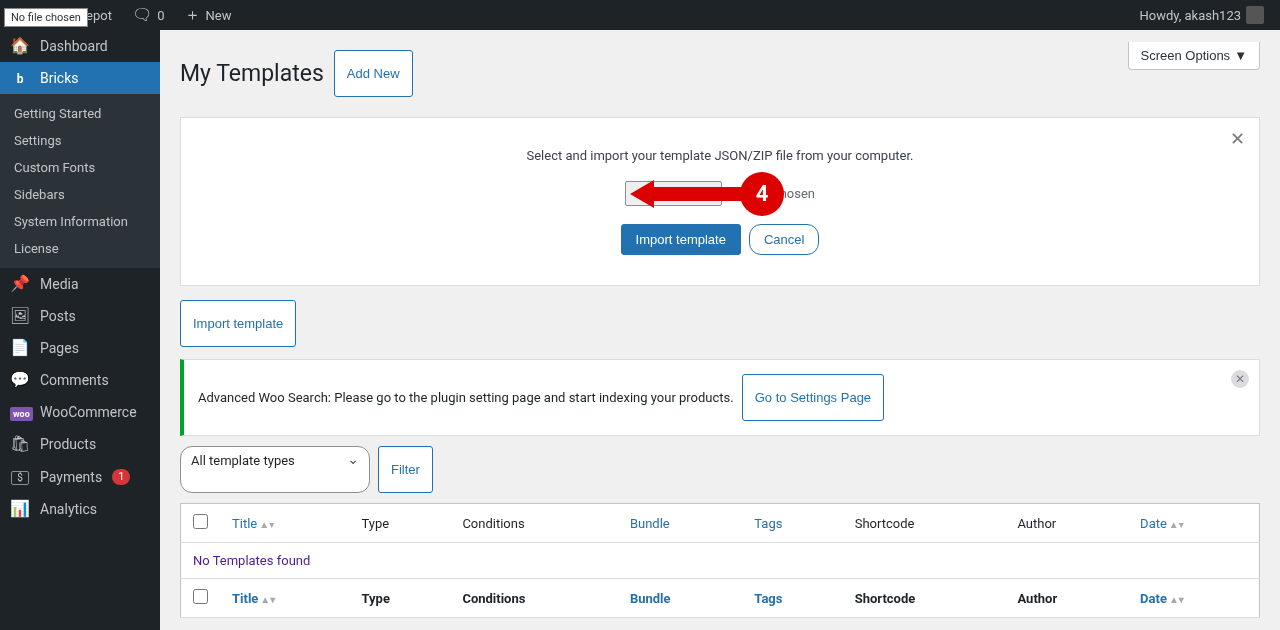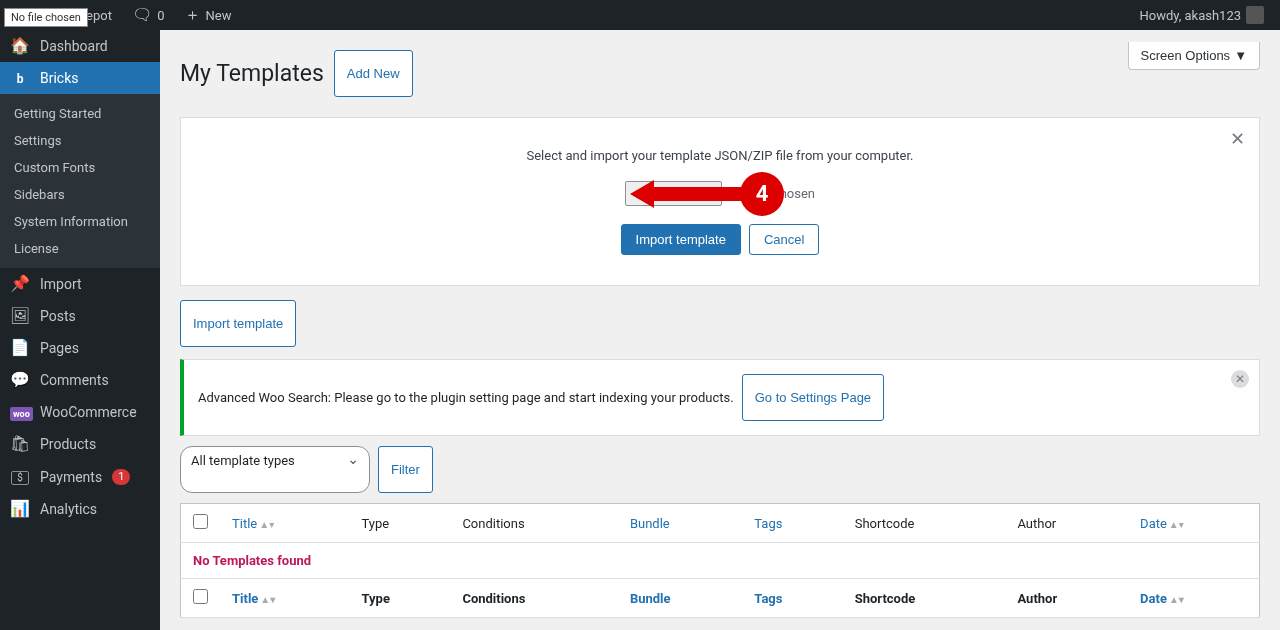--- a/index.html
+++ b/index.html
@@ -25,21 +25,21 @@
 
 
 .main { margin-left: 160px; padding: 0 20px 20px 20px; }
 .screen-options { float: right; margin-top: 12px; }
 .screen-options-btn { background: #fff; border: 1px solid #c3c4c7; border-top: none; padding: 6px 12px; font-size: 13px; border-radius: 0 0 4px 4px; color: #2c3338; cursor: pointer; display: inline-flex; align-items: center; gap: 4px; }
 
 .page-header { display: flex; align-items: center; gap: 10px; padding-top: 20px; clear: left; }
 .page-header h1 { font-size: 23px; font-weight: 400; }
 .btn-outline { border: 1px solid #2271b1; color: #2271b1; background: #fff; padding: 15px 12px; border-radius: 3px; font-size: 13px; cursor: pointer; }
 .btn-primary { background: #2271b1; border: 1px solid #2271b1; color: #fff; padding: 7px 14px; border-radius: 3px; font-size: 13px; cursor: pointer; }
-.btn-secondary { background: #fff; border: 1px solid #2271b1; color: #2271b1; padding: 7px 14px; border-radius: 3px; font-size: 13px; cursor: pointer; }
+.btn-secondary { background: #fff; border: 1px solid #2271b1; color: #2271b1; padding: 7px 14px; border-radius: 12px; font-size: 13px; cursor: pointer; }
 
 .import-panel { background: #fff; border: 1px solid #dcdcde; margin-top: 20px; padding: 30px 20px; text-align: center; position: relative; }
 .import-panel .close-x { position: absolute; right: 14px; top: 10px; color: #787c82; font-size: 18px; cursor: pointer; }
 .import-msg { color: #3c434a; margin-bottom: 18px; }
 .file-row { display: inline-flex; align-items: center; gap: 10px; margin-bottom: 18px; position: relative; }
 .choose-btn { border: 1px solid #8c8f94; background: #efefef; padding: 4px 12px; font-size: 13px; border-radius: 2px; cursor: pointer; }
 .nofile { color: #646970; font-size: 13px; }
 .btn-row { display: flex; justify-content: center; gap: 8px; }
 
 .annotation-arrow { position: absolute; left: 50%; top: 50%; transform: translateY(-50%); margin-left: 20px; pointer-events: none; }
@@ -57,21 +57,21 @@
 .filter-row { display: flex; gap: 8px; margin-top: 10px; }
 .select-like { background: #fff; border: 1px solid #8c8f94; border-radius: 12px; padding: 6px 28px 6px 10px; font-size: 13px; position: relative; min-width: 190px; cursor: pointer; }
 .select-like::after { content: "⌄"; position: absolute; right: 10px; top: 4px; color: #50575e; font-size: 14px; }
 
 .wp-table { width: 100%; border: 1px solid #c3c4c7; border-collapse: collapse; margin-top: 10px; background: #fff; font-size: 13px; }
 .wp-table th, .wp-table td { text-align: left; padding: 10px 12px; border-bottom: 1px solid #dcdcde; }
 .wp-table thead th { font-weight: 400; }
 .wp-table .checkbox-col { width: 32px; }
 .sortable { color: #2271b1; cursor: pointer; }
 .sort-ind { color: #a7aaad; font-size: 10px; margin-left: 2px; }
-.no-items td { color: #be185d; font-weight: bold; }
+.no-items td { color: #4c1d95; }
 .bricks-logo { background: #2271b1; color: #fff; font-weight: 700; border-radius: 2px; padding: 1px 5px; font-size: 12px; }
 .woo-badge { background: #7f54b3; color: #fff; font-size: 9px; font-weight:700; padding: 2px 3px; border-radius: 2px; }
 .pay-icon { border: 1px solid #8c8f94; border-radius: 2px; width: 18px; height: 14px; display: inline-flex; align-items: center; justify-content: center; font-size: 10px; }
 input[type=checkbox] { width: 15px; height: 15px; }
 </style>
 </head>
 <body>
 
 <div class="adminbar">
   <div class="adminbar-left">
@@ -108,21 +108,21 @@
   <div class="submenu">
     <div class="submenu-item">Getting Started</div>
     <div class="submenu-item">Settings</div>
     <div class="submenu-item">Custom Fonts</div>
     <div class="submenu-item">Sidebars</div>
     <div class="submenu-item">System Information</div>
     <div class="submenu-item">License</div>
   </div>
   <div class="menu-item">
     <span class="menu-icon">📌</span>
-    <span>Import</span>
+    <span>Media</span>
   </div>
   <div class="menu-item">
     <span class="menu-icon">🖼</span>
     <span>Posts</span>
   </div>
   <div class="menu-item">
     <span class="menu-icon">📄</span>
     <span>Pages</span>
   </div>
   <div class="menu-item">

